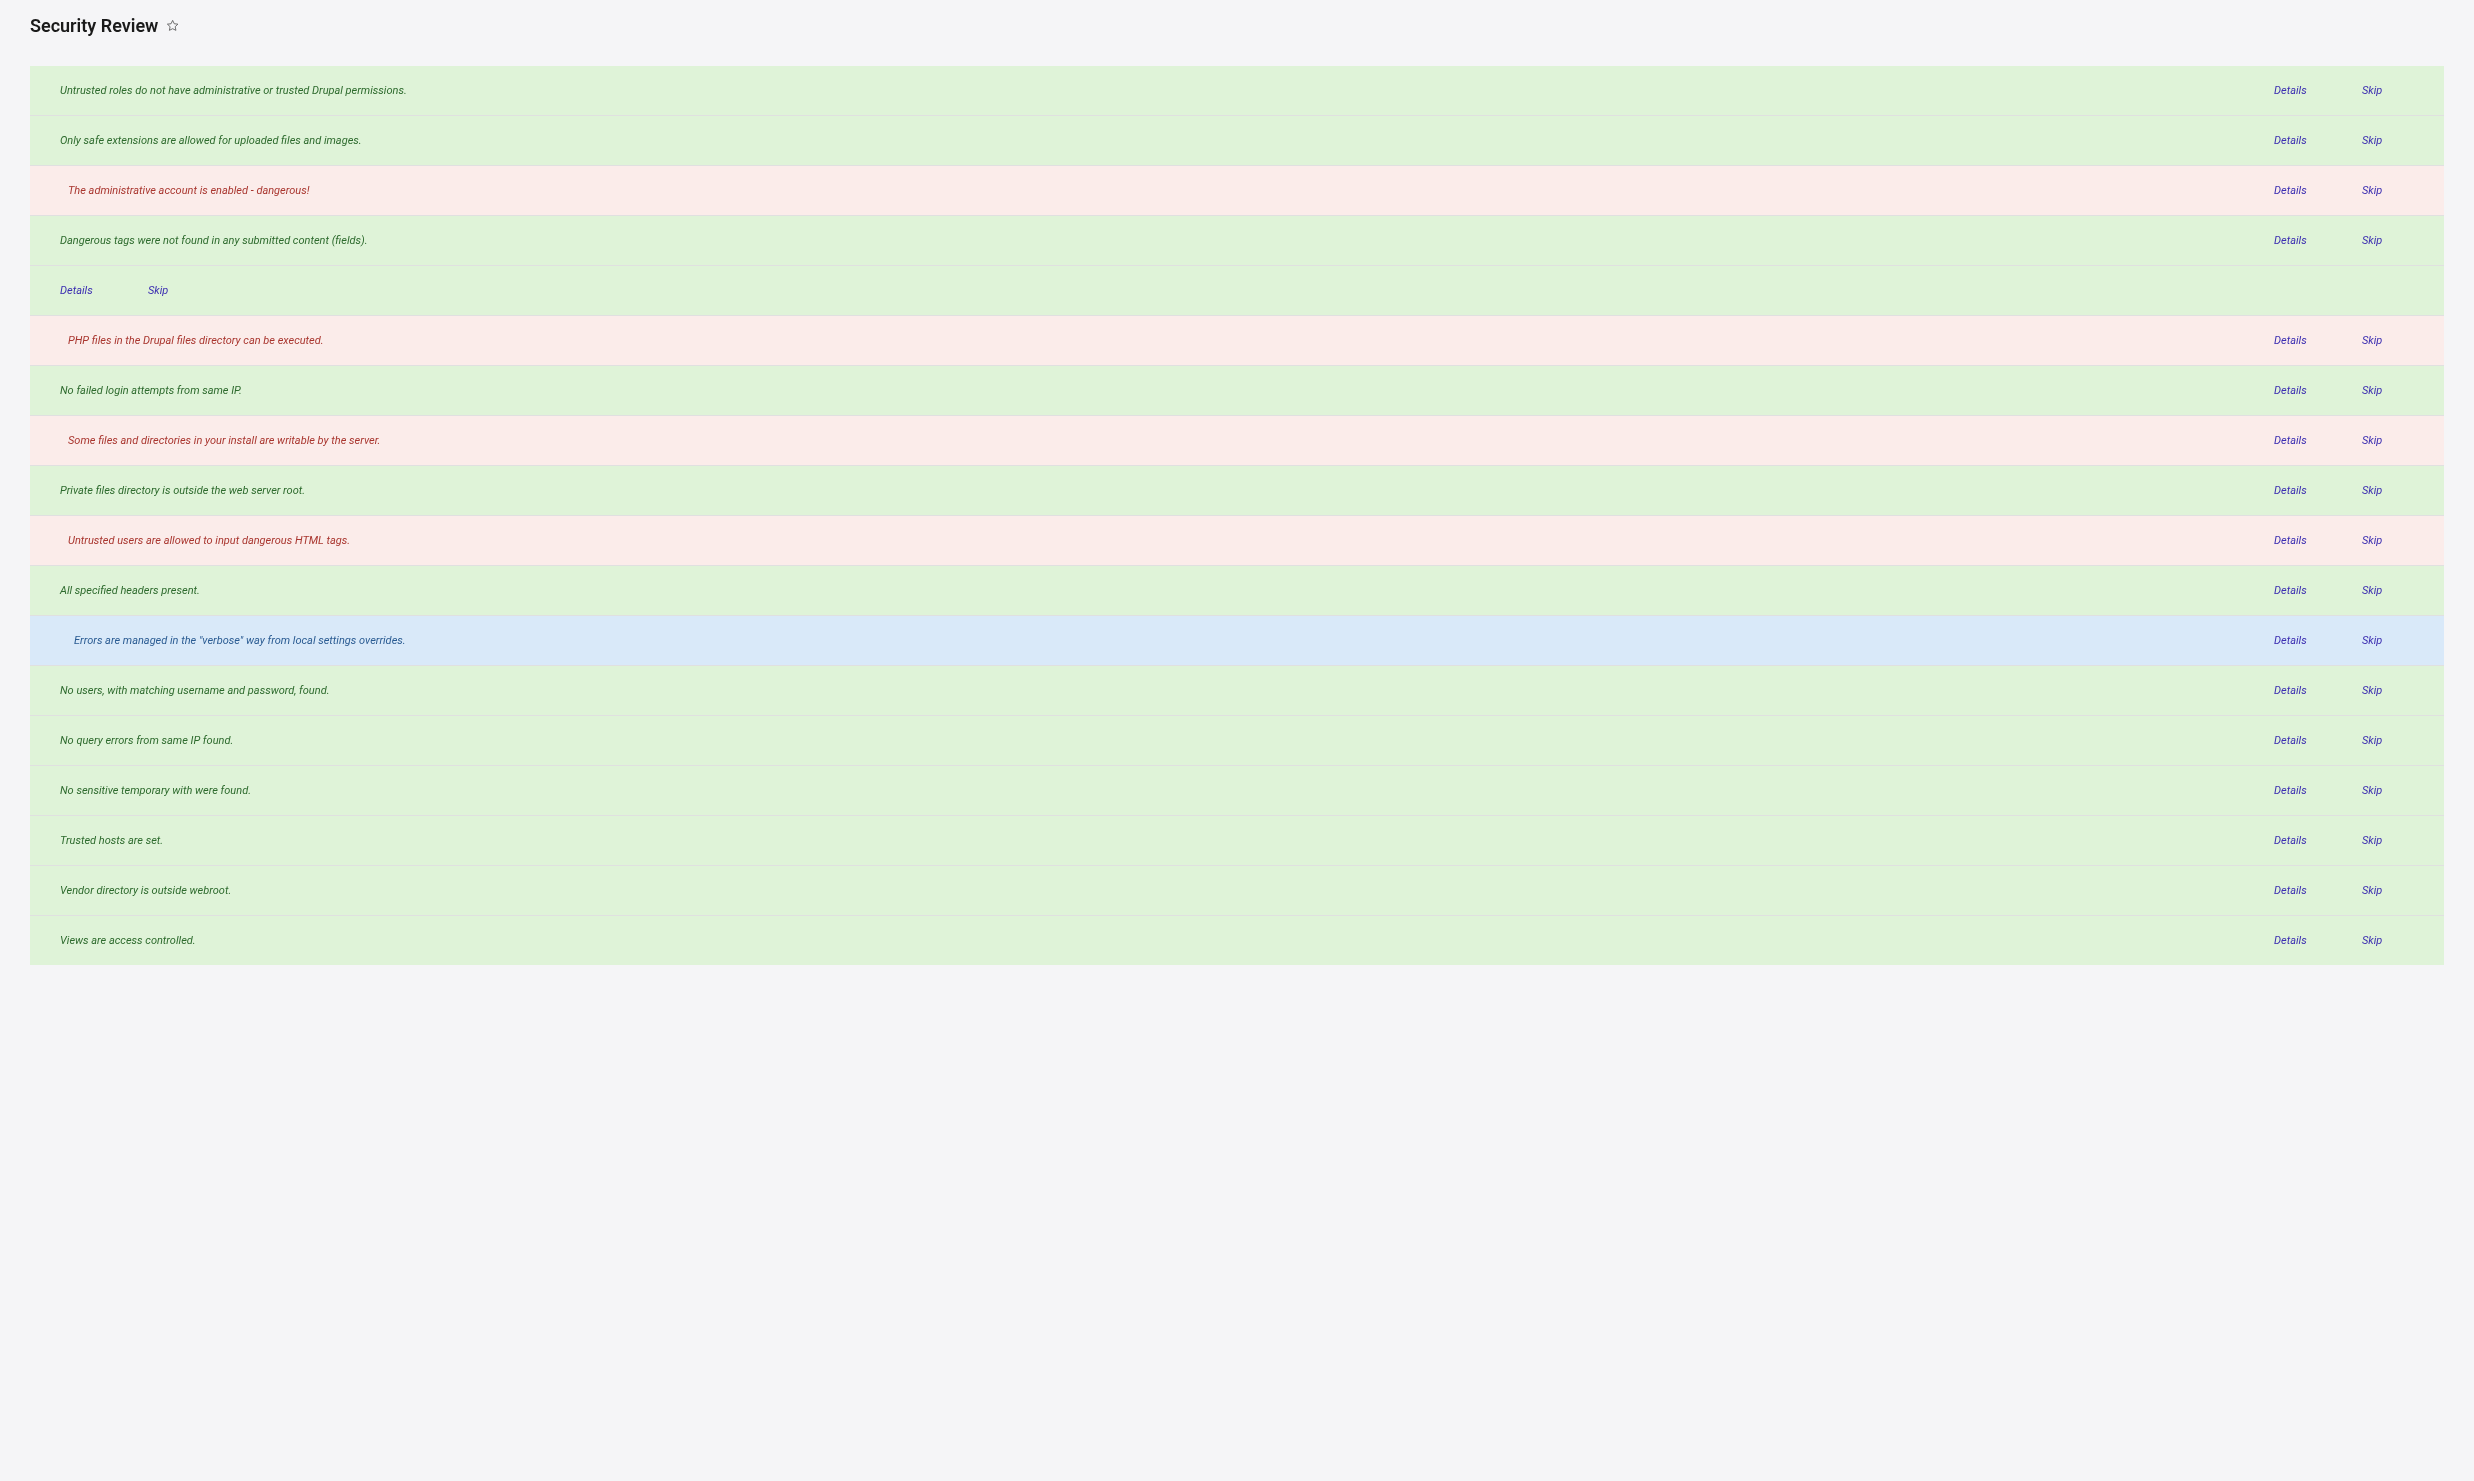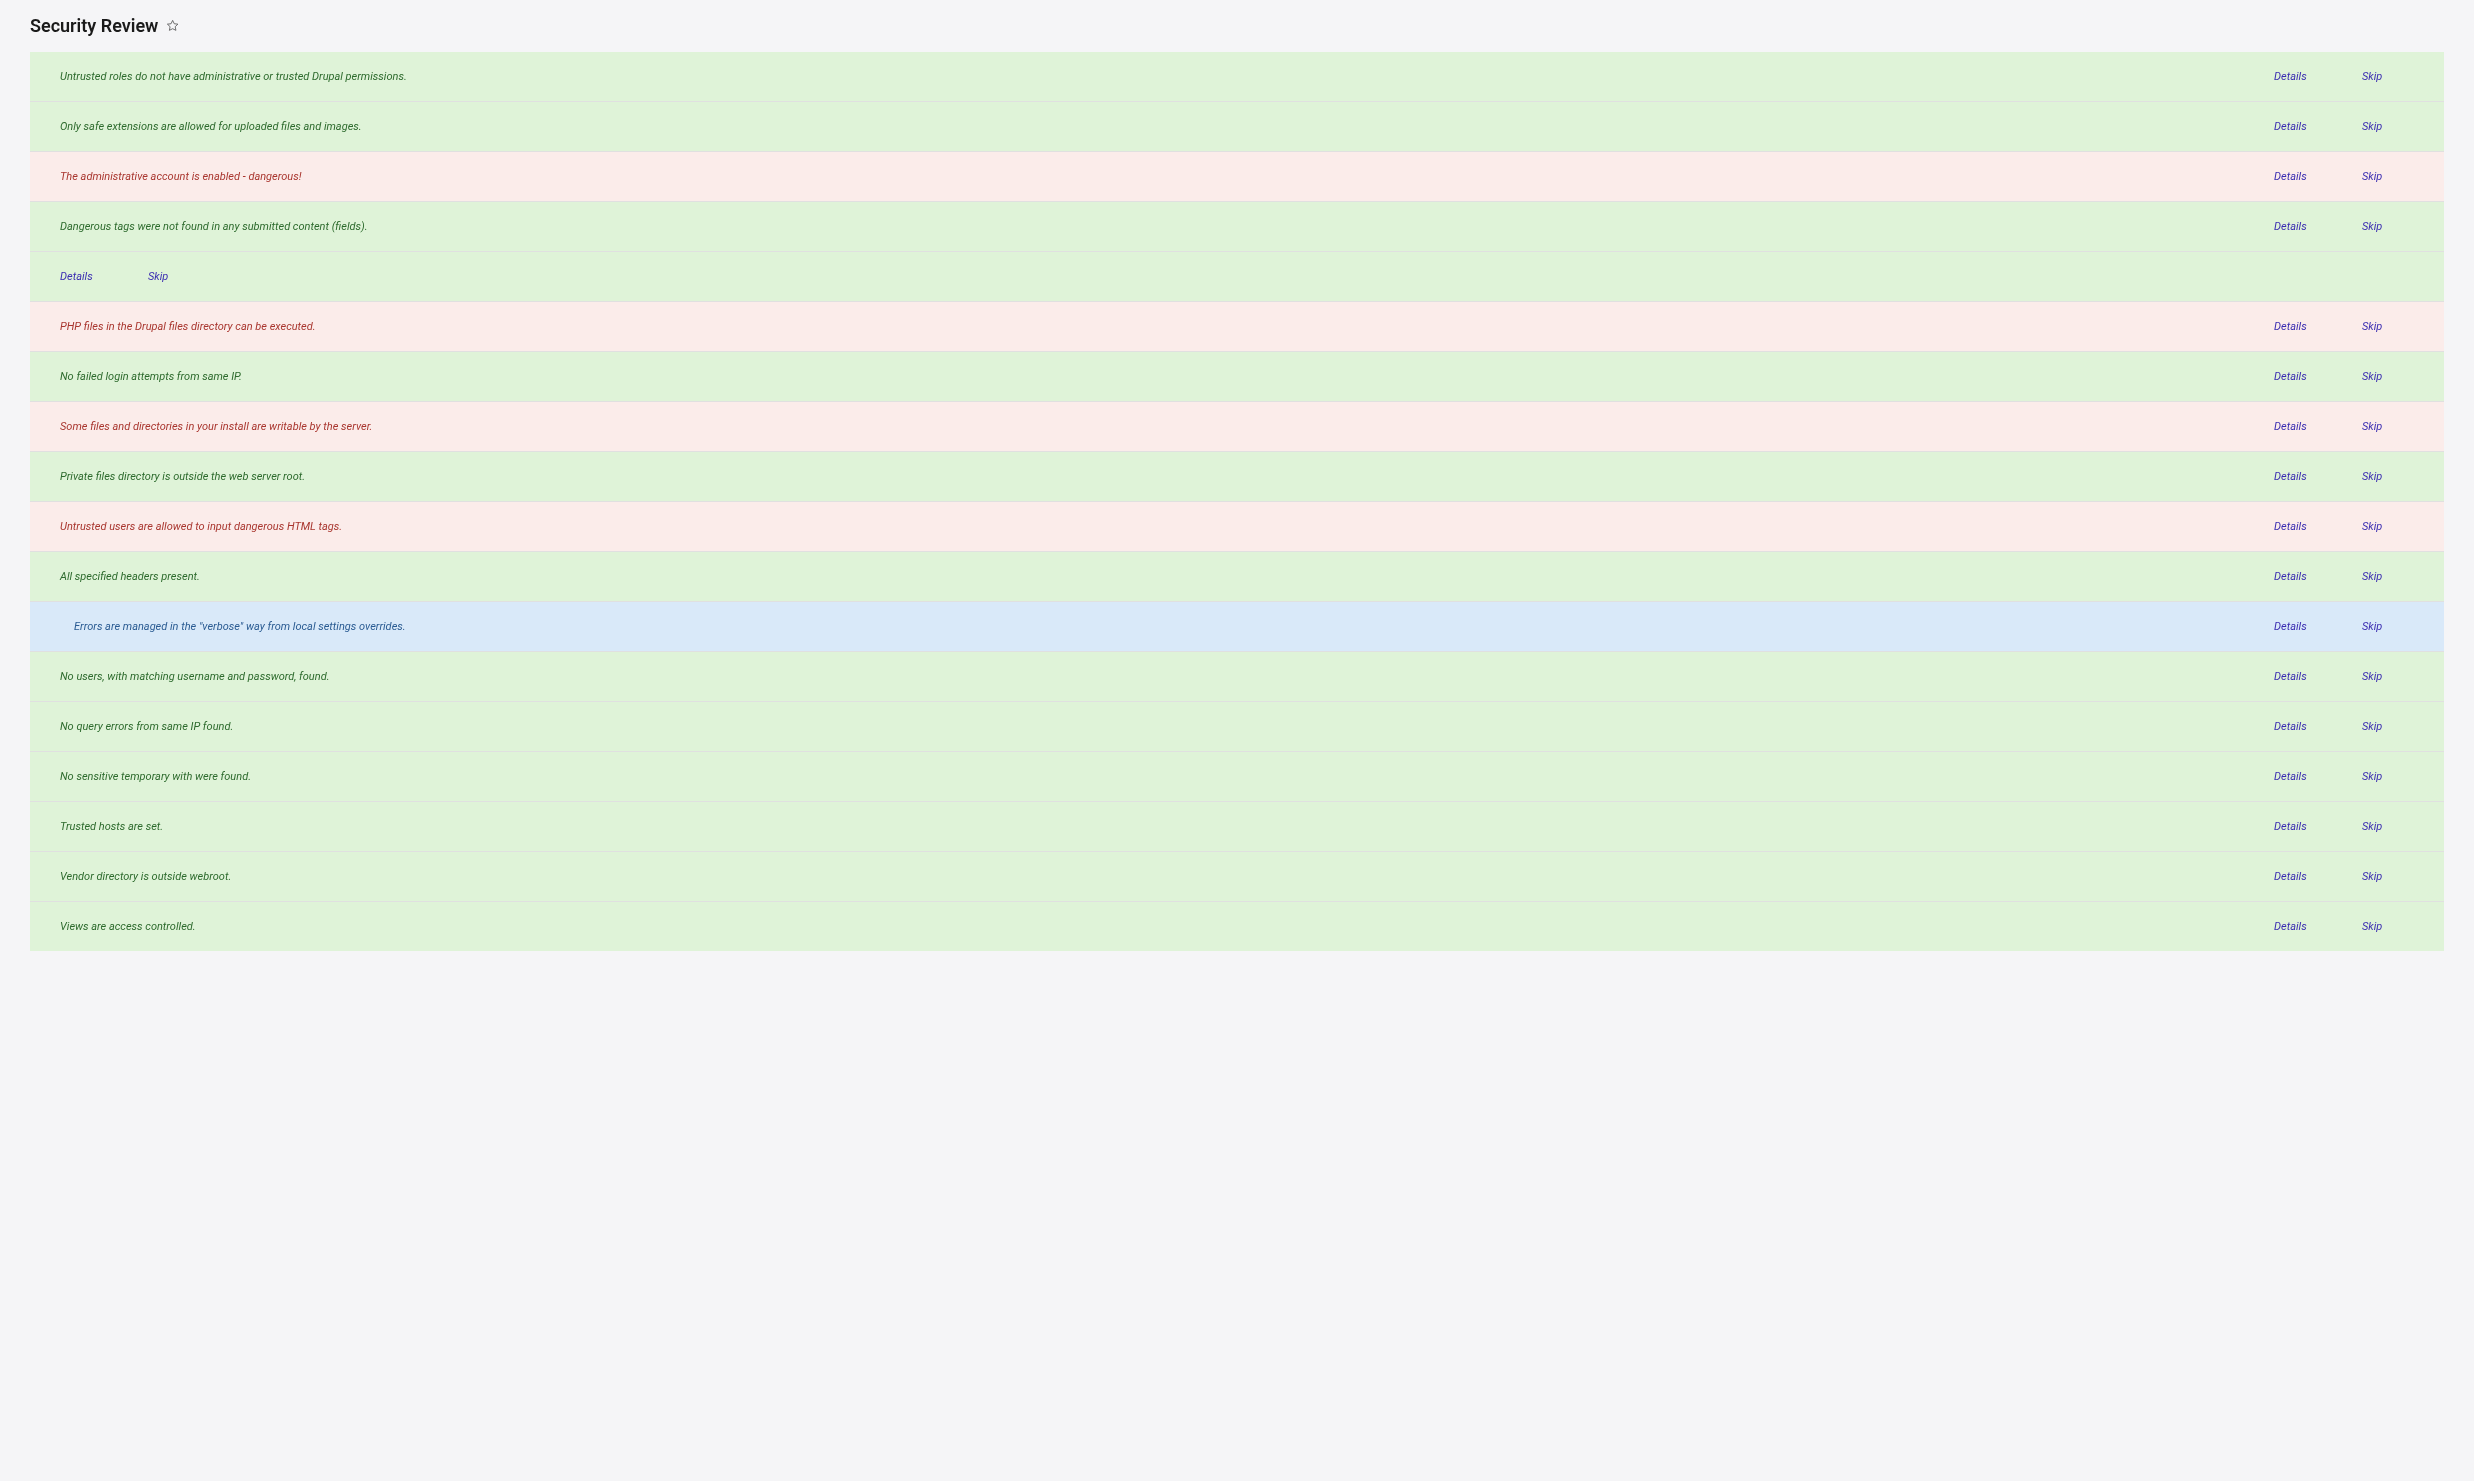--- a/index.html
+++ b/index.html
@@ -12,21 +12,21 @@
       background: #f5f5f7;
       padding: 0;
     }
     .page-wrapper {
       padding: 15px 30px 30px 30px;
     }
     .page-header {
       display: flex;
       align-items: center;
       gap: 7.4px;
-      margin-bottom: 16px;
+      margin-bottom: 30px;
     }
     .page-title {
       font-size: 18px;
       font-weight: 600;
       color: #1a1a1a;
     }
     .star-icon {
       width: 13.3px;
       height: 13.3px;
       stroke: #555;
@@ -53,20 +53,21 @@
       background: #dff3d8;
     }
     .check-row.pass .check-message {
       color: #2d6a2d;
     }
     .check-row.fail {
       background: #fbecea;
     }
     .check-row.fail .check-message {
       color: #a9362f;
+      margin-left: 8px;
     }
     .check-row.info {
       background: #d9e9f9;
     }
     .check-row.info .check-message {
       color: #2a5b92;
       margin-left: 14px;
     }
     .check-message {
       flex: 1;

